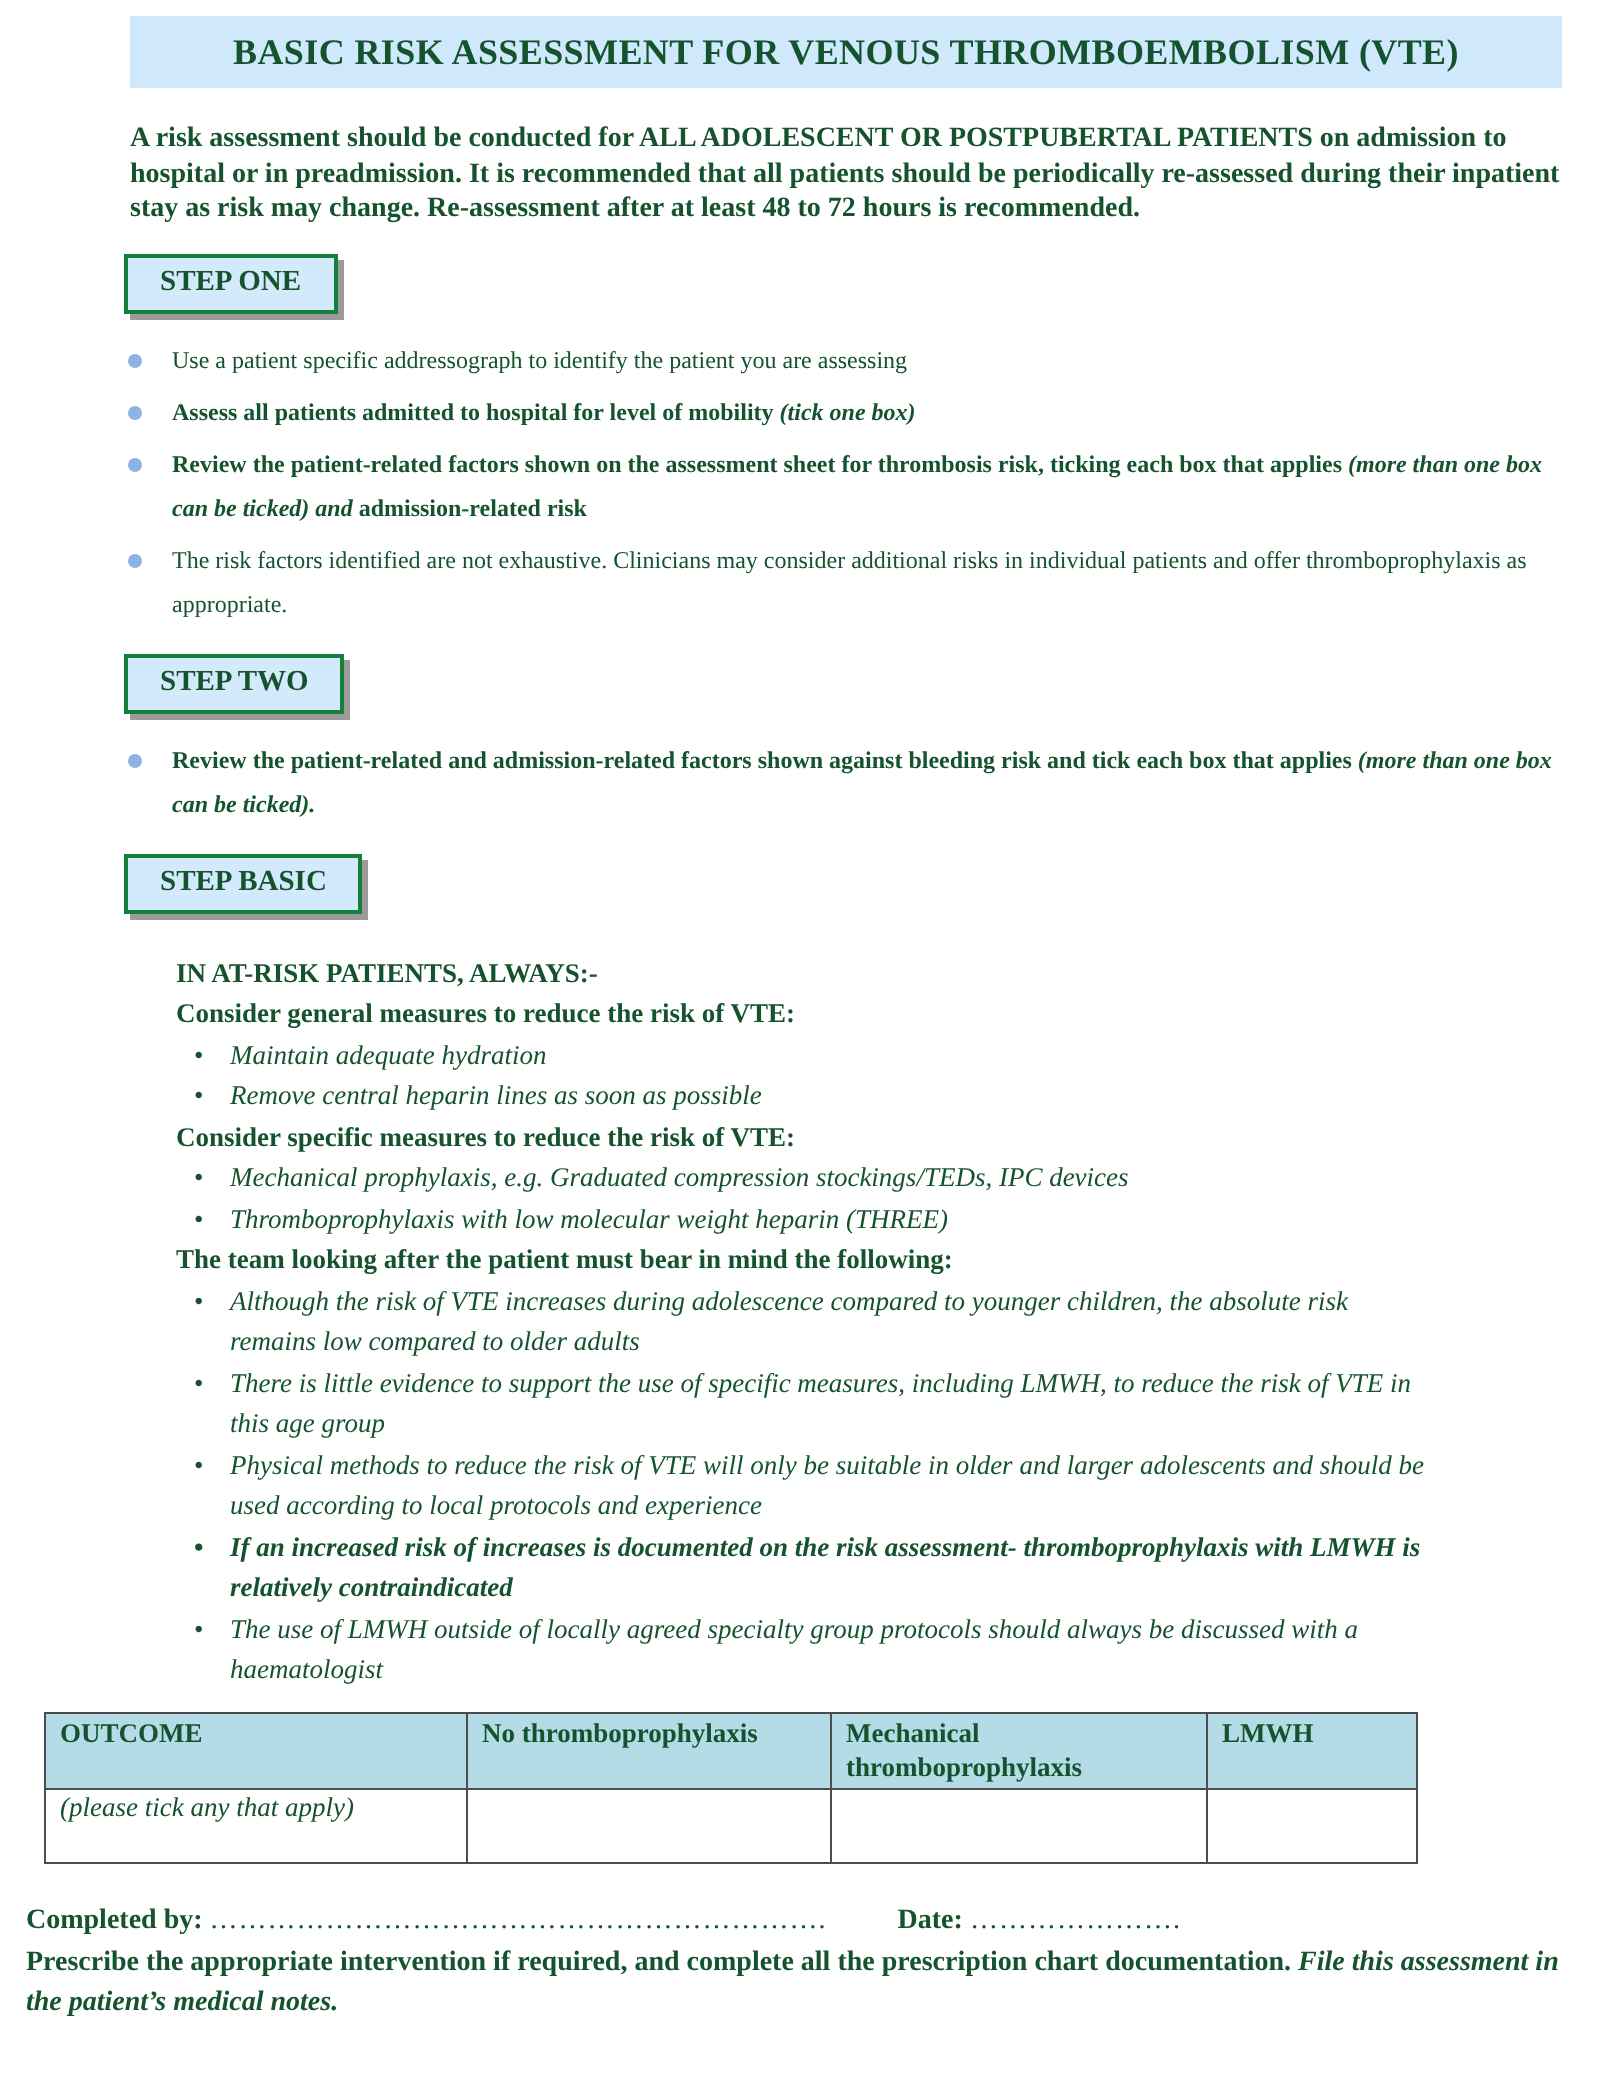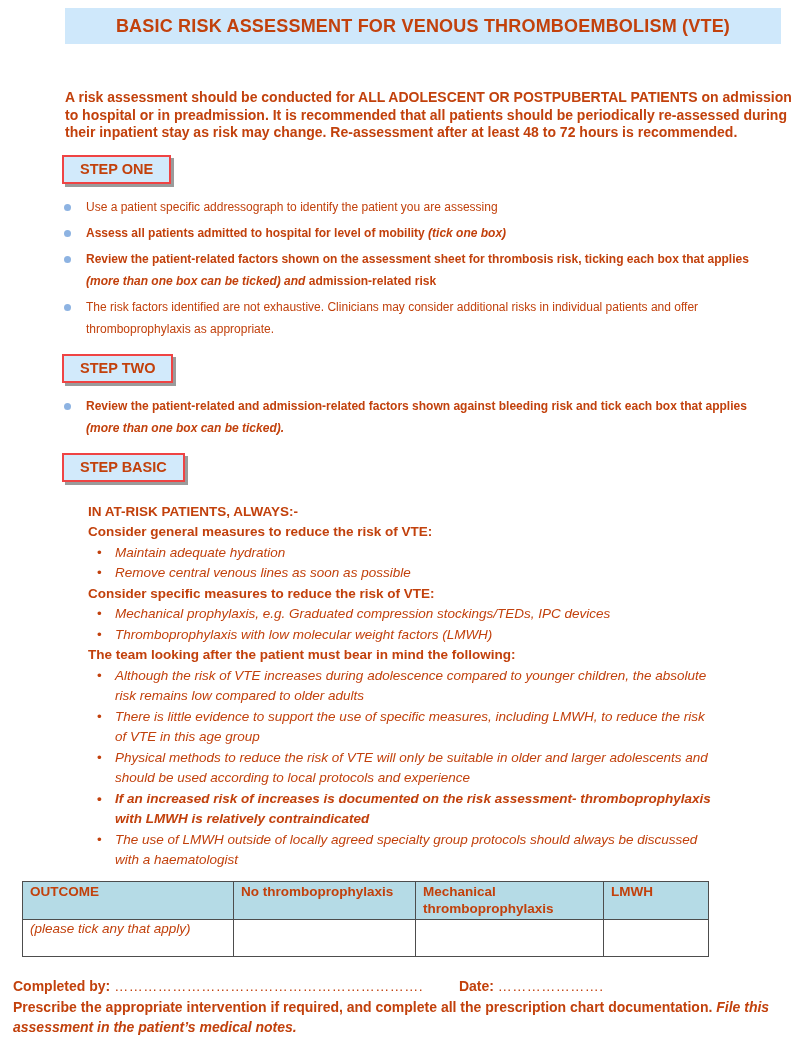--- a/index.html
+++ b/index.html
@@ -1,34 +1,34 @@
 <!DOCTYPE html>
 <html style="--title-band-bg: #cfe8fb; --step-box-bg: #d2eafb; --table-header-bg: #b5dbe6; --blue-bullet: #8db3e2;"><head>
 <meta charset="utf-8">
 <style>
   html,body { margin:0; padding:0; background:#fff; }
   .page {
     position:relative; width:801px; height:1044px; background:#ffffff;
-    font-family:Liberation Sans, sans-serif; color:#c2410c;
+    font-family:Liberation Serif, serif; color:#14532d;
     overflow:hidden;
   }
   .title-band {
     margin:8px 0 0 65px; width:716px; height:36px;
     background:var(--title-band-bg,#cfe8fb);
     display:flex; align-items:center; justify-content:center;
     font-size:18px; font-weight:bold; letter-spacing:0.2px;
   }
   .intro {
-    margin:45px 0 0 65px; width:727px;
+    margin:17px 0 0 65px; width:727px;
     font-size:14px; font-weight:bold; line-height:17.6px;
   }
   .step-box {
     display:inline-block; margin-left:62px; padding:4px 16px 5px 16px;
     background:var(--step-box-bg,#d2eafb);
-    border:2px solid #ef4444; box-shadow:3px 3px 0 #9b9b9b;
+    border:2px solid #15803d; box-shadow:3px 3px 0 #9b9b9b;
     font-size:14.5px; font-weight:bold;
   }
   .mt1 { margin-top:13px; }
   .mt2 { margin-top:10px; }
   ul.blue-bullets { list-style:none; margin:12px 0 0 0; padding:0 25px 0 63px; }
   ul.blue-bullets > li {
     position:relative; padding-left:23px;
     font-size:12px; line-height:22px; margin-bottom:4px;
   }
   ul.blue-bullets > li::before {
@@ -101,26 +101,26 @@
 
   <div class="step-box mt2">
     <span>STEP BASIC</span>
   </div>
 
   <div class="s3">
     <div class="hd">IN AT-RISK PATIENTS, ALWAYS:-</div>
     <div class="hd">Consider general measures to reduce the risk of VTE:</div>
     <ul class="black-bullets">
       <li>Maintain adequate hydration</li>
-      <li>Remove central venous lines as soon as possible</li>
+      <li>Remove central heparin lines as soon as possible</li>
     </ul>
     <div class="hd">Consider specific measures to reduce the risk of VTE:</div>
     <ul class="black-bullets">
       <li>Mechanical prophylaxis, e.g. Graduated compression stockings/TEDs, IPC devices</li>
-      <li>Thromboprophylaxis with low molecular weight factors (LMWH)</li>
+      <li>Thromboprophylaxis with low molecular weight heparin (THREE)</li>
     </ul>
     <div class="hd">The team looking after the patient must bear in mind the following:</div>
     <ul class="black-bullets">
       <li>Although the risk of VTE increases during adolescence compared to younger children, the absolute risk remains low compared to older adults</li>
       <li>There is little evidence to support the use of specific measures, including LMWH, to reduce the risk of VTE in this age group</li>
       <li>Physical methods to reduce the risk of VTE will only be suitable in older and larger adolescents and should be used according to local protocols and experience</li>
       <li class="strong">If an increased risk of increases is documented on the risk assessment- thromboprophylaxis with LMWH is relatively contraindicated</li>
       <li>The use of LMWH outside of locally agreed specialty group protocols should always be discussed with a haematologist</li>
     </ul>
   </div>

